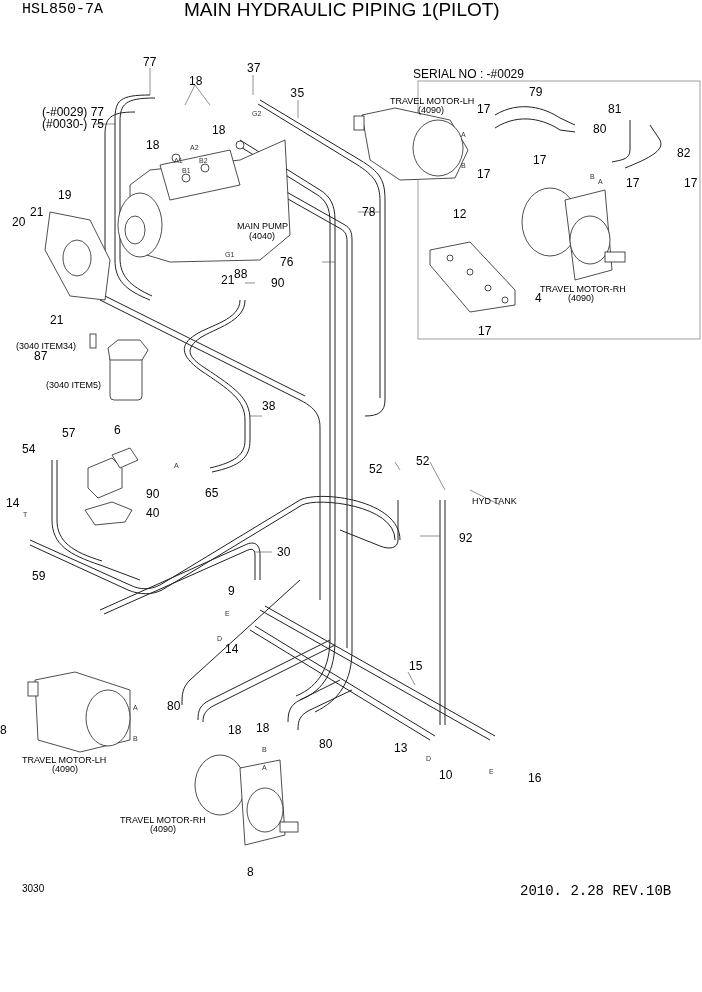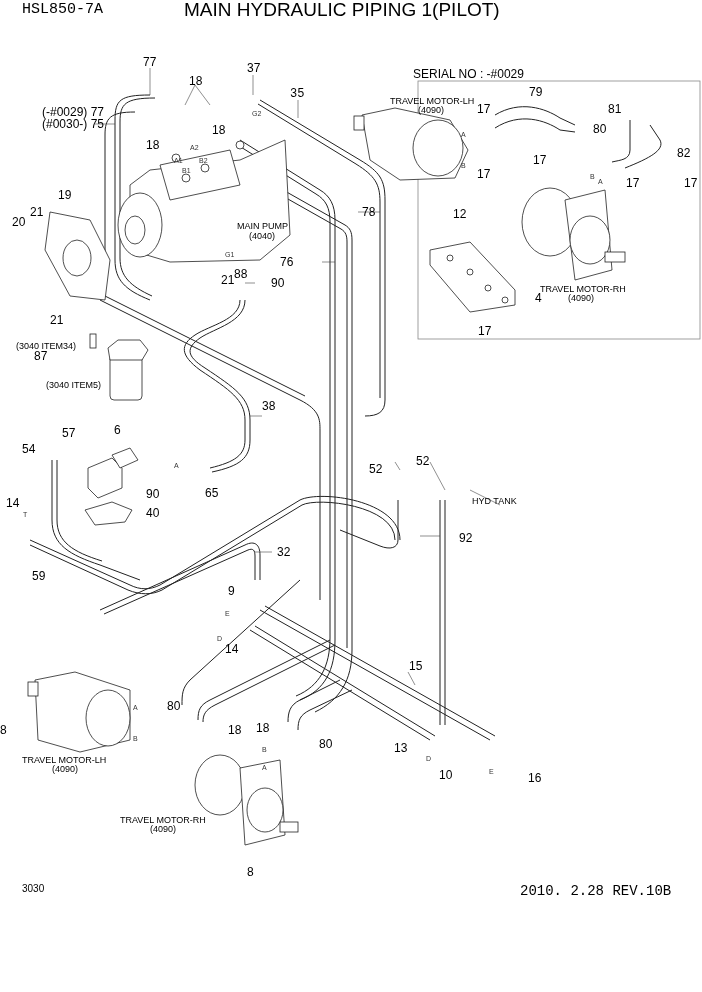--- a/index.html
+++ b/index.html
@@ -175,21 +175,21 @@
 <div class="txt callout" style="left:50px;top:314px;">21</div>
 <div class="txt callout" style="left:262px;top:400px;">38</div>
 <div class="txt callout" style="left:62px;top:427px;">57</div>
 <div class="txt callout" style="left:114px;top:424px;">6</div>
 <div class="txt callout" style="left:22px;top:443px;">54</div>
 <div class="txt callout" style="left:205px;top:487px;">65</div>
 <div class="txt callout" style="left:146px;top:488px;">90</div>
 <div class="txt callout" style="left:146px;top:507px;">40</div>
 <div class="txt callout" style="left:6px;top:497px;">14</div>
 <div class="txt callout" style="left:32px;top:570px;">59</div>
-<div class="txt callout" style="left:277px;top:546px;">32</div>
+<div class="txt callout" style="left:277px;top:546px;">30</div>
 <div class="txt callout" style="left:228px;top:585px;">9</div>
 <div class="txt callout" style="left:225px;top:643px;">14</div>
 <div class="txt callout" style="left:369px;top:463px;">52</div>
 <div class="txt callout" style="left:416px;top:455px;">52</div>
 <div class="txt callout" style="left:413px;top:532px;margin-left:46px;">92</div>
 <div class="txt callout" style="left:409px;top:660px;">15</div>
 <div class="txt callout" style="left:394px;top:742px;">13</div>
 <div class="txt callout" style="left:439px;top:769px;">10</div>
 <div class="txt callout" style="left:504px;top:772px;margin-left:24px;">16</div>
 <div class="txt callout" style="left:0px;top:724px;">8</div>

